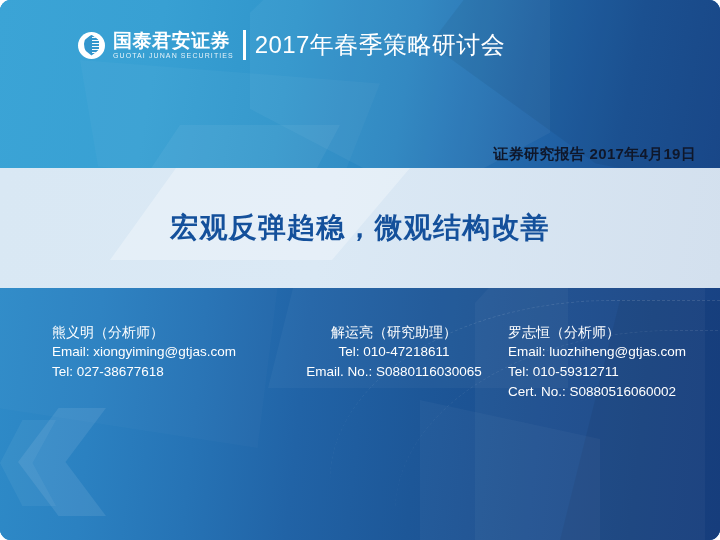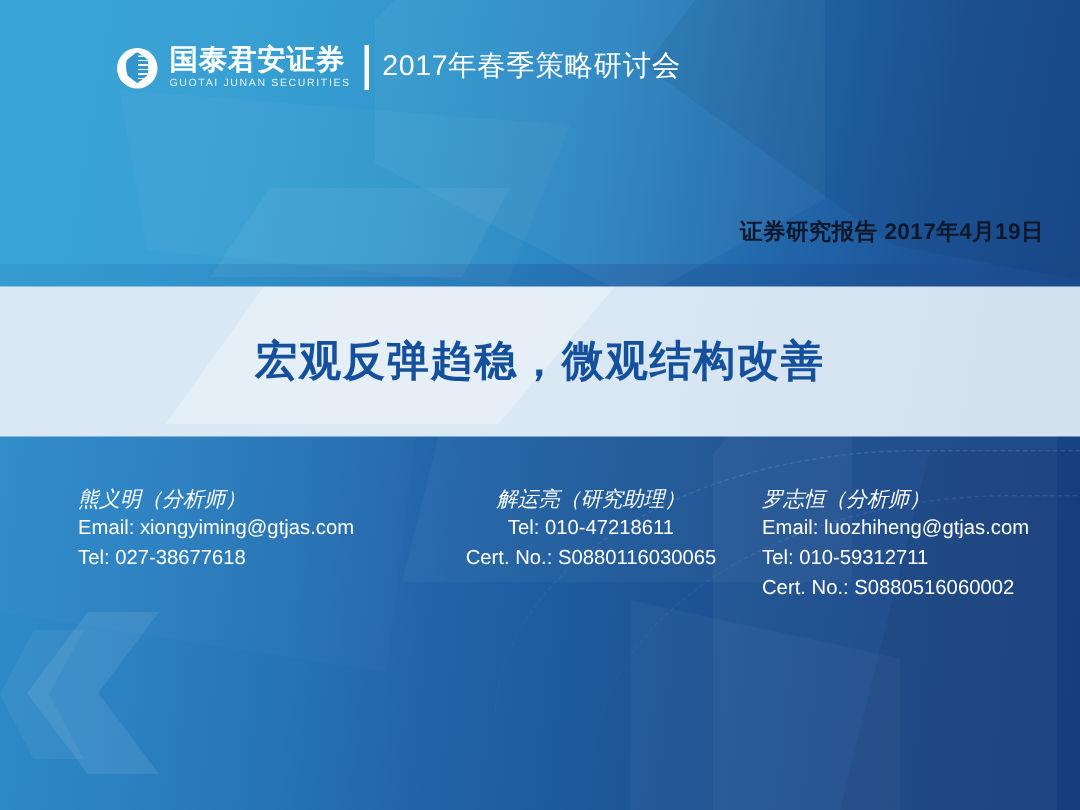--- a/index.html
+++ b/index.html
@@ -7,20 +7,21 @@
     padding: 0;
     background: #ffffff;
   }
   #slide {
     position: relative;
     width: 720px;
     height: 540px;
     overflow: hidden;
     font-family: "Liberation Sans", "DejaVu Sans", sans-serif;
     background: #2e8bc9;
+    border-radius: 11px;
   }
 
   
   .bg-base {
     position: absolute;
     inset: 0;
     background: linear-gradient(112deg,
         #37a0d4 0%,
         #3396cd 18%,
         #2d86c2 33%,
@@ -190,41 +191,41 @@
   }
   .divider-bar {
     width: 3px;
     height: 30px;
     background: #ffffff;
     margin-right: 9px;
     flex: 0 0 auto;
   }
   .conference-title {
     color: #ffffff;
-    font-size: 19px;
+    font-size: 24px;
     line-height: 24px;
     letter-spacing: 0.4px;
     white-space: nowrap;
   }
 
   
   .report-line {
     position: absolute;
     right: 24px; top: 145px;
     color: #0f172a;
     font-size: 15px;
     font-weight: bold;
     letter-spacing: 0.3px;
     white-space: nowrap;
   }
 
   
   .title-band {
     position: absolute;
-    left: 0; top: 191px; right: 0; height: 100px;
+    left: 0; top: 168px; right: 0; height: 120px;
     background: linear-gradient(100deg, #d9e8f4 0%, #dbe9f5 45%, #d3e0ee 100%);
     display: flex;
     align-items: center;
     justify-content: center;
   }
   .title-band .sheen {
     position: absolute;
     left: 110px; top: 0; width: 300px; height: 92px;
     background: rgba(255,255,255,0.30);
     clip-path: polygon(22% 0, 100% 0, 74% 100%, 0 100%);
@@ -248,21 +249,20 @@
     flex: 0 0 auto;
     color: #ffffff;
   }
   .author-col.c0 { width: 228px; }
   .author-col.c1 { width: 228px; text-align: center; }
   .author-col.c2 { width: 220px; }
   .author-name {
     font-size: 14px;
     line-height: 20px;
     white-space: nowrap;
-    font-style: italic;
   }
   .author-line {
     font-size: 13.5px;
     line-height: 20px;
     white-space: nowrap;
   }
 </style>
 </head>
 <body>
 
@@ -307,21 +307,21 @@
 
   <div class="authors">
     <div class="author-col c0">
       <div class="author-name">熊义明（分析师）</div>
       <div class="author-line">Email: xiongyiming@gtjas.com</div>
       <div class="author-line">Tel: 027-38677618</div>
     </div>
     <div class="author-col c1">
       <div class="author-name">解运亮（研究助理）</div>
       <div class="author-line">Tel: 010-47218611</div>
-      <div class="author-line">Cert. No.: S0880116030065</div>
+      <div class="author-line">Email. No.: S0880116030065</div>
     </div>
     <div class="author-col c2">
       <div class="author-name">罗志恒（分析师）</div>
       <div class="author-line">Email: luozhiheng@gtjas.com</div>
       <div class="author-line">Tel: 010-59312711</div>
       <div class="author-line">Cert. No.: S0880516060002</div>
     </div>
   </div>
 
 </div>

